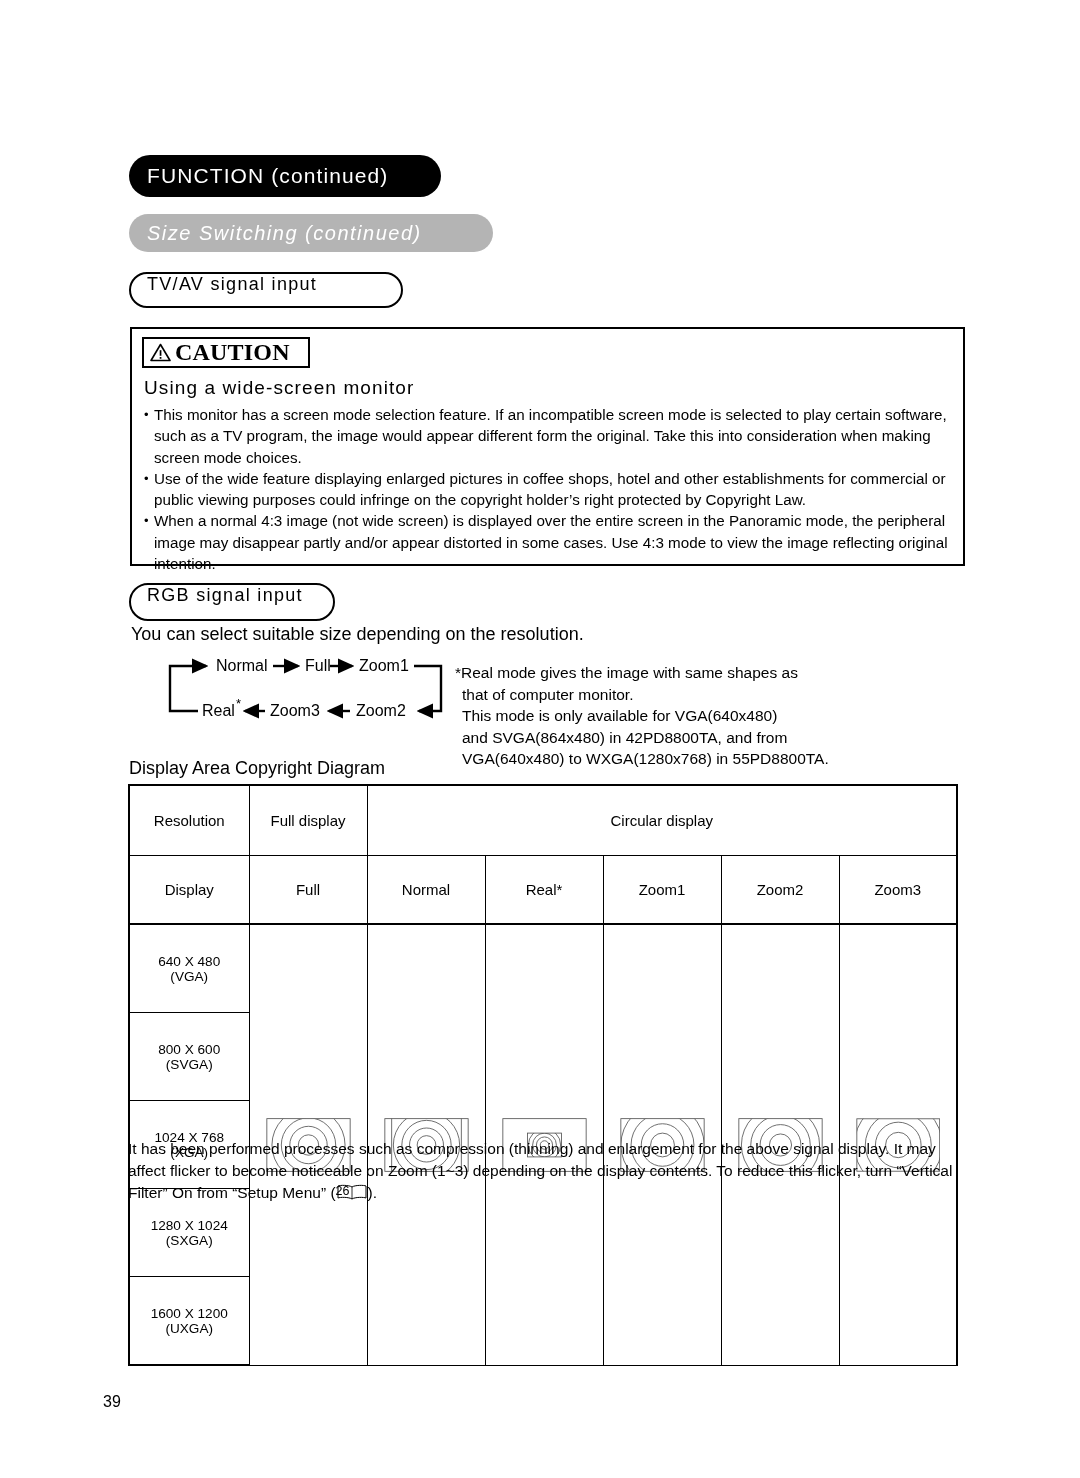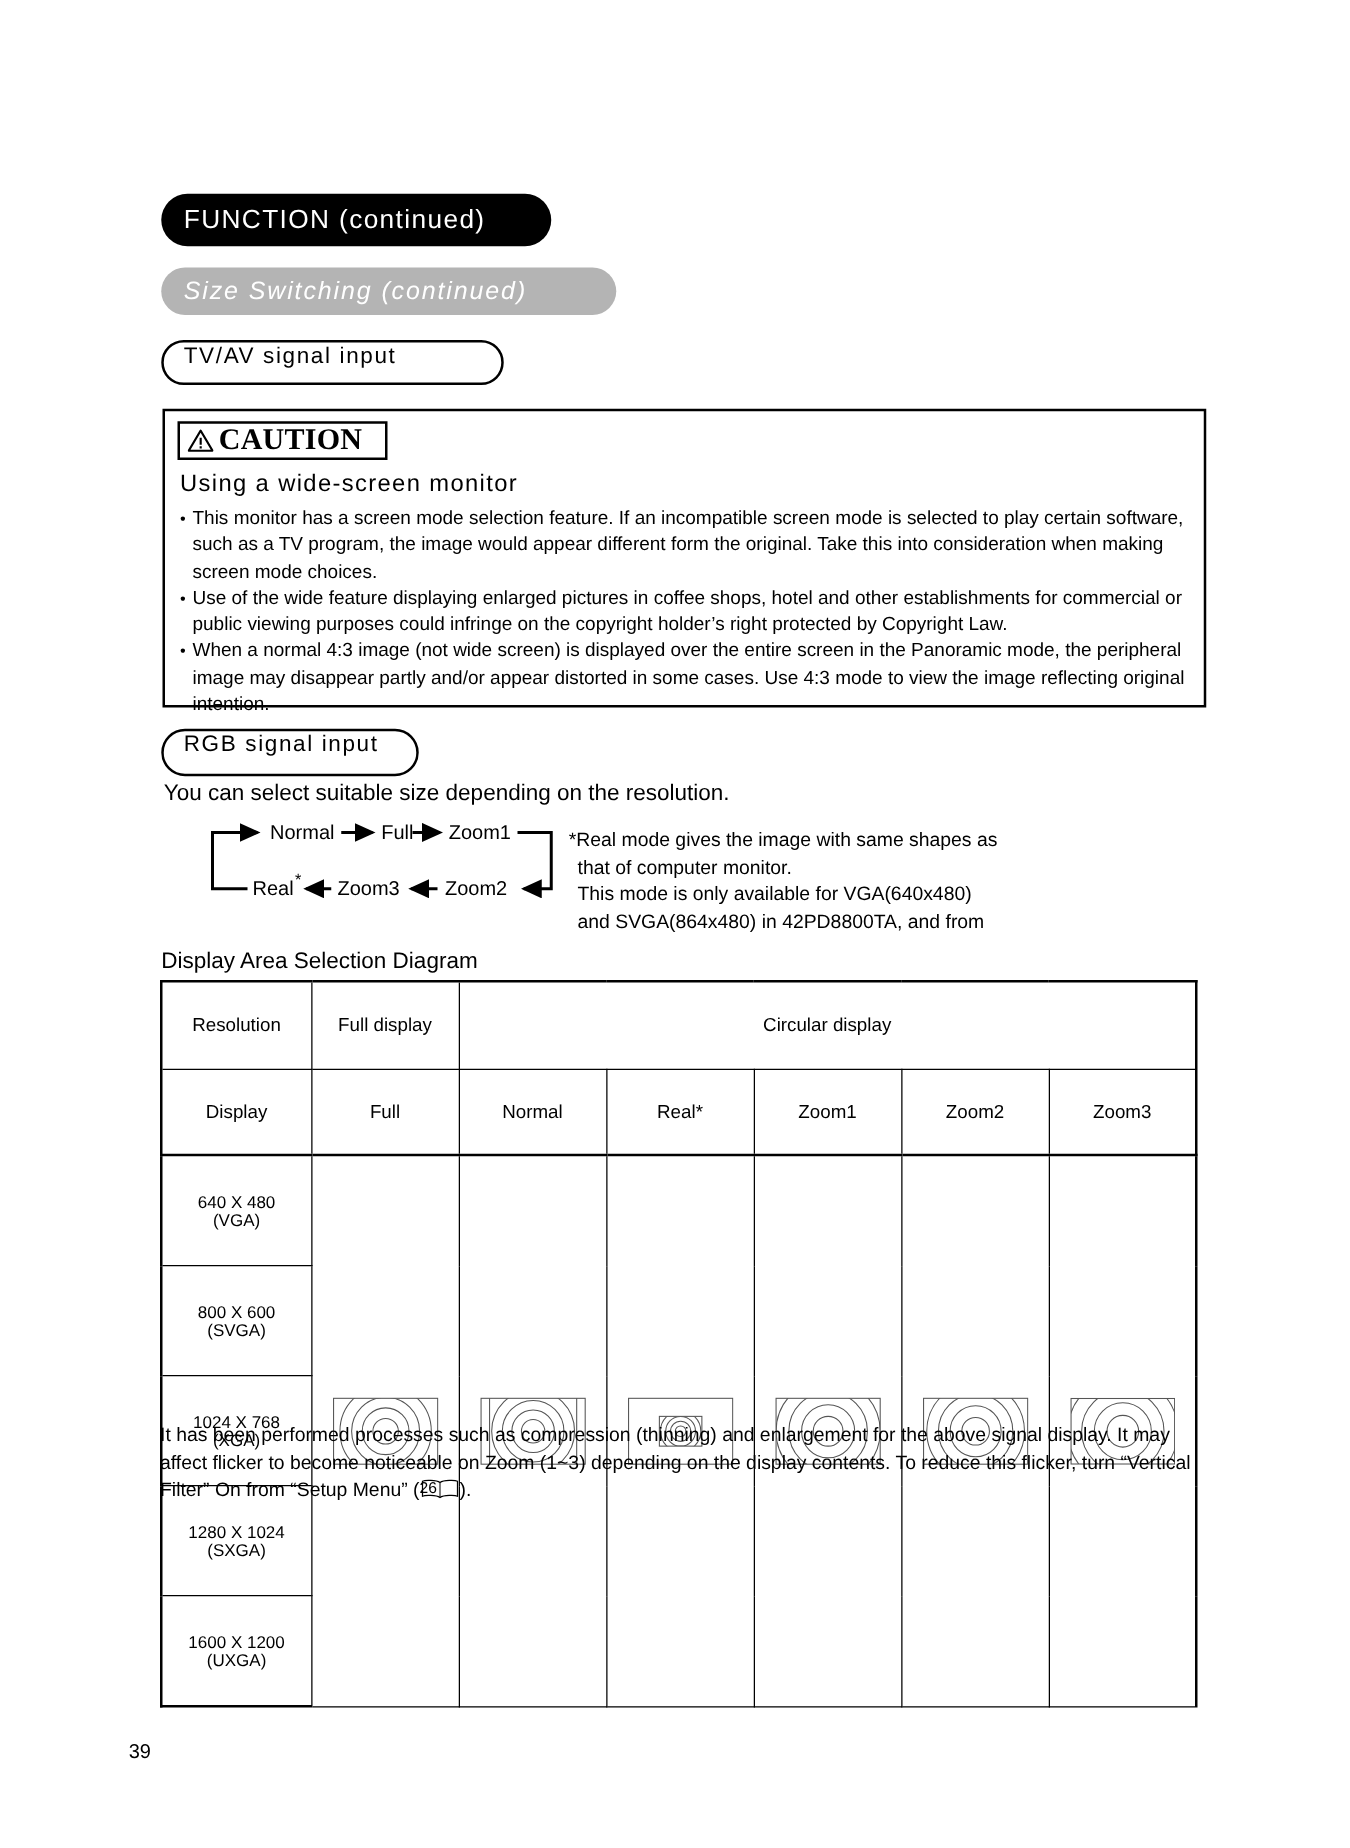--- a/index.html
+++ b/index.html
@@ -323,23 +323,24 @@
 
       <line x1="105" y1="57" x2="85" y2="57" stroke="#000" stroke-width="2.4" marker-end="url(#ah)"></line>
     </svg>
   </div>
 
   <div class="flow-note">
     <div class="ln">*Real mode gives the image with same shapes as</div>
     <div class="ln ind">that of computer monitor.</div>
     <div class="ln ind">This mode is only available for VGA(640x480)</div>
     <div class="ln ind">and SVGA(864x480) in 42PD8800TA, and from</div>
-  </div>
-
-  <div class="table-title">Display Area Selection Diagram</div>
+    <div class="ln ind">VGA(640x480) to WXGA(1280x768) in 55PD8800TA.</div>
+  </div>
+
+  <div class="table-title">Display Area Copyright Diagram</div>
 
   <table class="dtab">
     <colgroup>
       <col style="width:120px">
       <col style="width:118px">
       <col style="width:118px">
       <col style="width:118px">
       <col style="width:118px">
       <col style="width:118px">
       <col style="width:118px">

